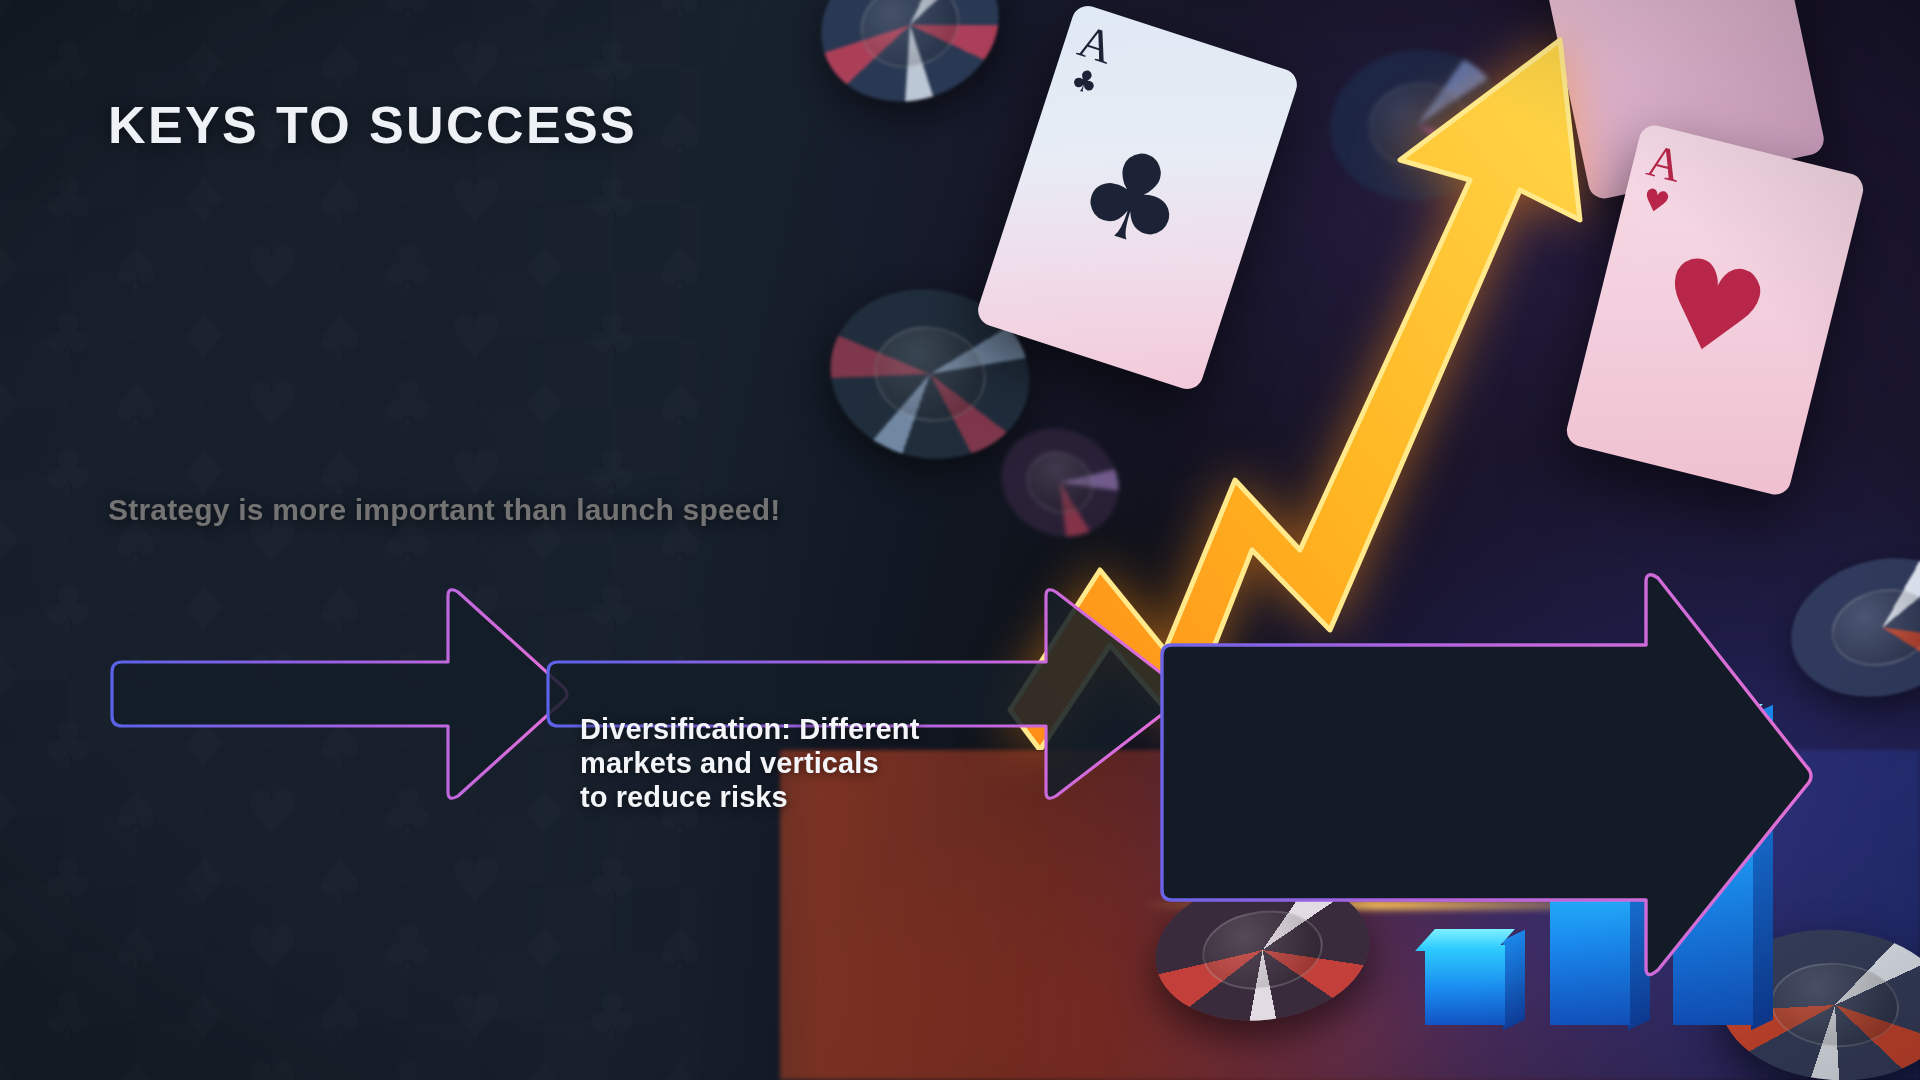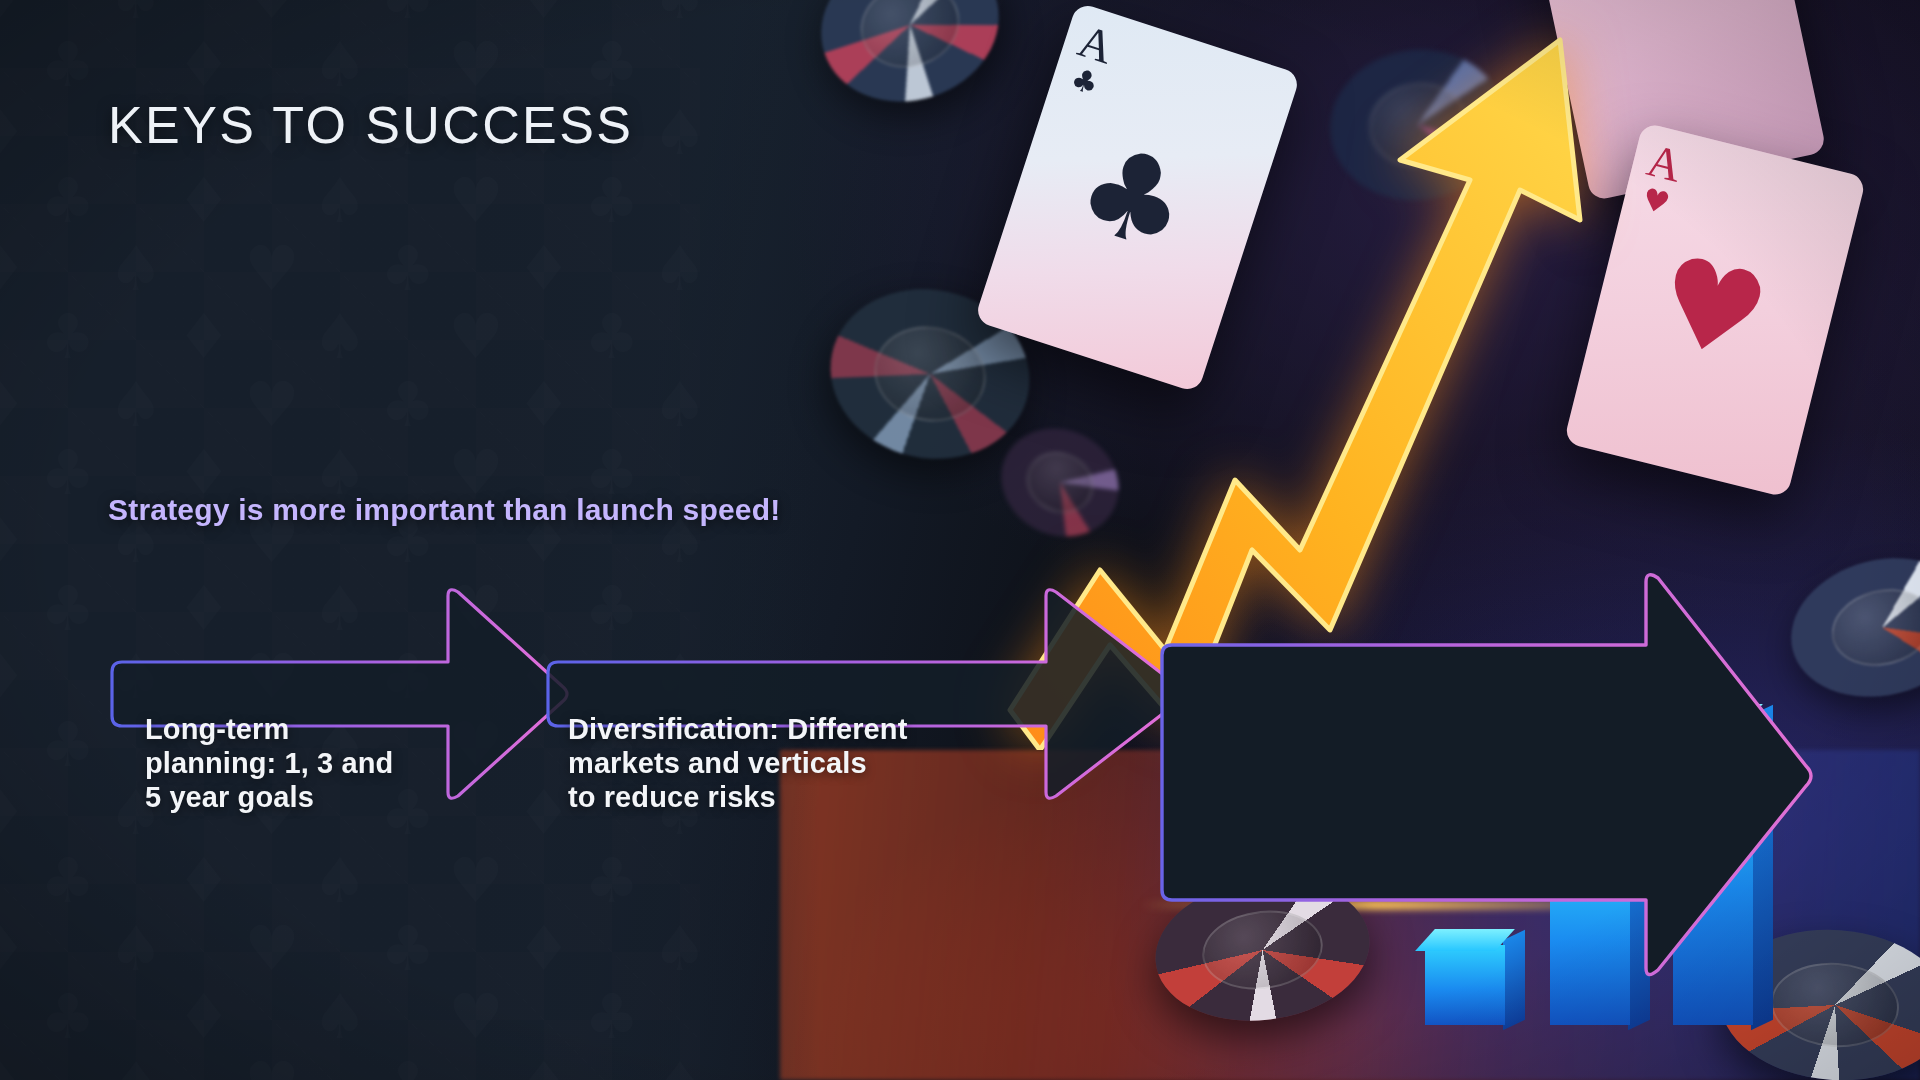--- a/index.html
+++ b/index.html
@@ -132,42 +132,42 @@
   .vignette{
     position:absolute; inset:0;
     background:
       radial-gradient(ellipse 85% 90% at 50% 50%, rgba(0,0,0,0) 55%, rgba(0,0,0,.42) 100%);
     pointer-events:none;
   }
 
   
   .title{
     position:absolute; left:108px; top:95px;
-    font-size:52px; letter-spacing:2.4px; font-weight:400;
+    font-size:52px; letter-spacing:2.4px; font-weight:700;
     color:#eef2f7; line-height:1.17; text-transform:uppercase;
     font-family:"Liberation Sans", sans-serif;
     text-shadow:0 2px 14px rgba(0,0,0,.55);
   }
   .subtitle{
     position:absolute; left:108px; top:493px;
-    font-size:30px; font-weight:700; color:#c4b5fd; letter-spacing:.2px;
+    font-size:30px; font-weight:700; color:#737373; letter-spacing:.2px;
     text-shadow:0 2px 12px rgba(0,0,0,.6);
   }
 
   
   #arrow-layer{ position:absolute; left:0; top:0; width:1920px; height:1080px; }
 
   .arrow-text{
     position:absolute; color:#f3f5f8; font-weight:700;
     font-size:29px; line-height:1.175; letter-spacing:.1px;
     text-shadow:0 2px 10px rgba(0,0,0,.5);
     white-space:pre-line;
   }
   .at1{ left:145px; top:712px; width:330px; }
-  .at2{ left:568px; top:712px; width:490px; }
+  .at2{ left:580px; top:712px; width:490px; }
   .at3{ left:1205px; top:693px; width:470px; }
 </style>
 </head>
 <body>
 
 <div id="stage">
 
   <div class="bg-base"></div>
 
   <div class="table-surface"></div>
@@ -363,20 +363,17 @@
 
     <path id="arw2" d="M 548 672 Q 548 662 558 662 L 1046 662 L 1046 596 Q 1046 586 1056 592 L 1178 686
          Q 1188 694 1178 702 L 1056 796 Q 1046 802 1046 792 L 1046 726 L 558 726
          Q 548 726 548 716 Z" fill="rgba(19,29,40,0.86)" stroke="url(#gradB)" stroke-width="3.2" stroke-linejoin="round"></path>
 
     <path id="arw3" d="M 1162 655 Q 1162 645 1172 645 L 1646 645 L 1646 582 Q 1646 570 1658 578 L 1806 766
          Q 1816 776 1806 786 L 1658 970 Q 1646 980 1646 968 L 1646 900 L 1172 900
          Q 1162 900 1162 890 Z" fill="#131c26" stroke="url(#gradC)" stroke-width="3.4" stroke-linejoin="round"></path>
   </svg>
 
-  <div class="arrow-text at1">Long-term
-planning: 1, 3 and
-5 year goals</div>
   <div class="arrow-text at2">Diversification: Different
 markets and verticals
 to reduce risks</div>
 
 </div>
 
 </body></html>

